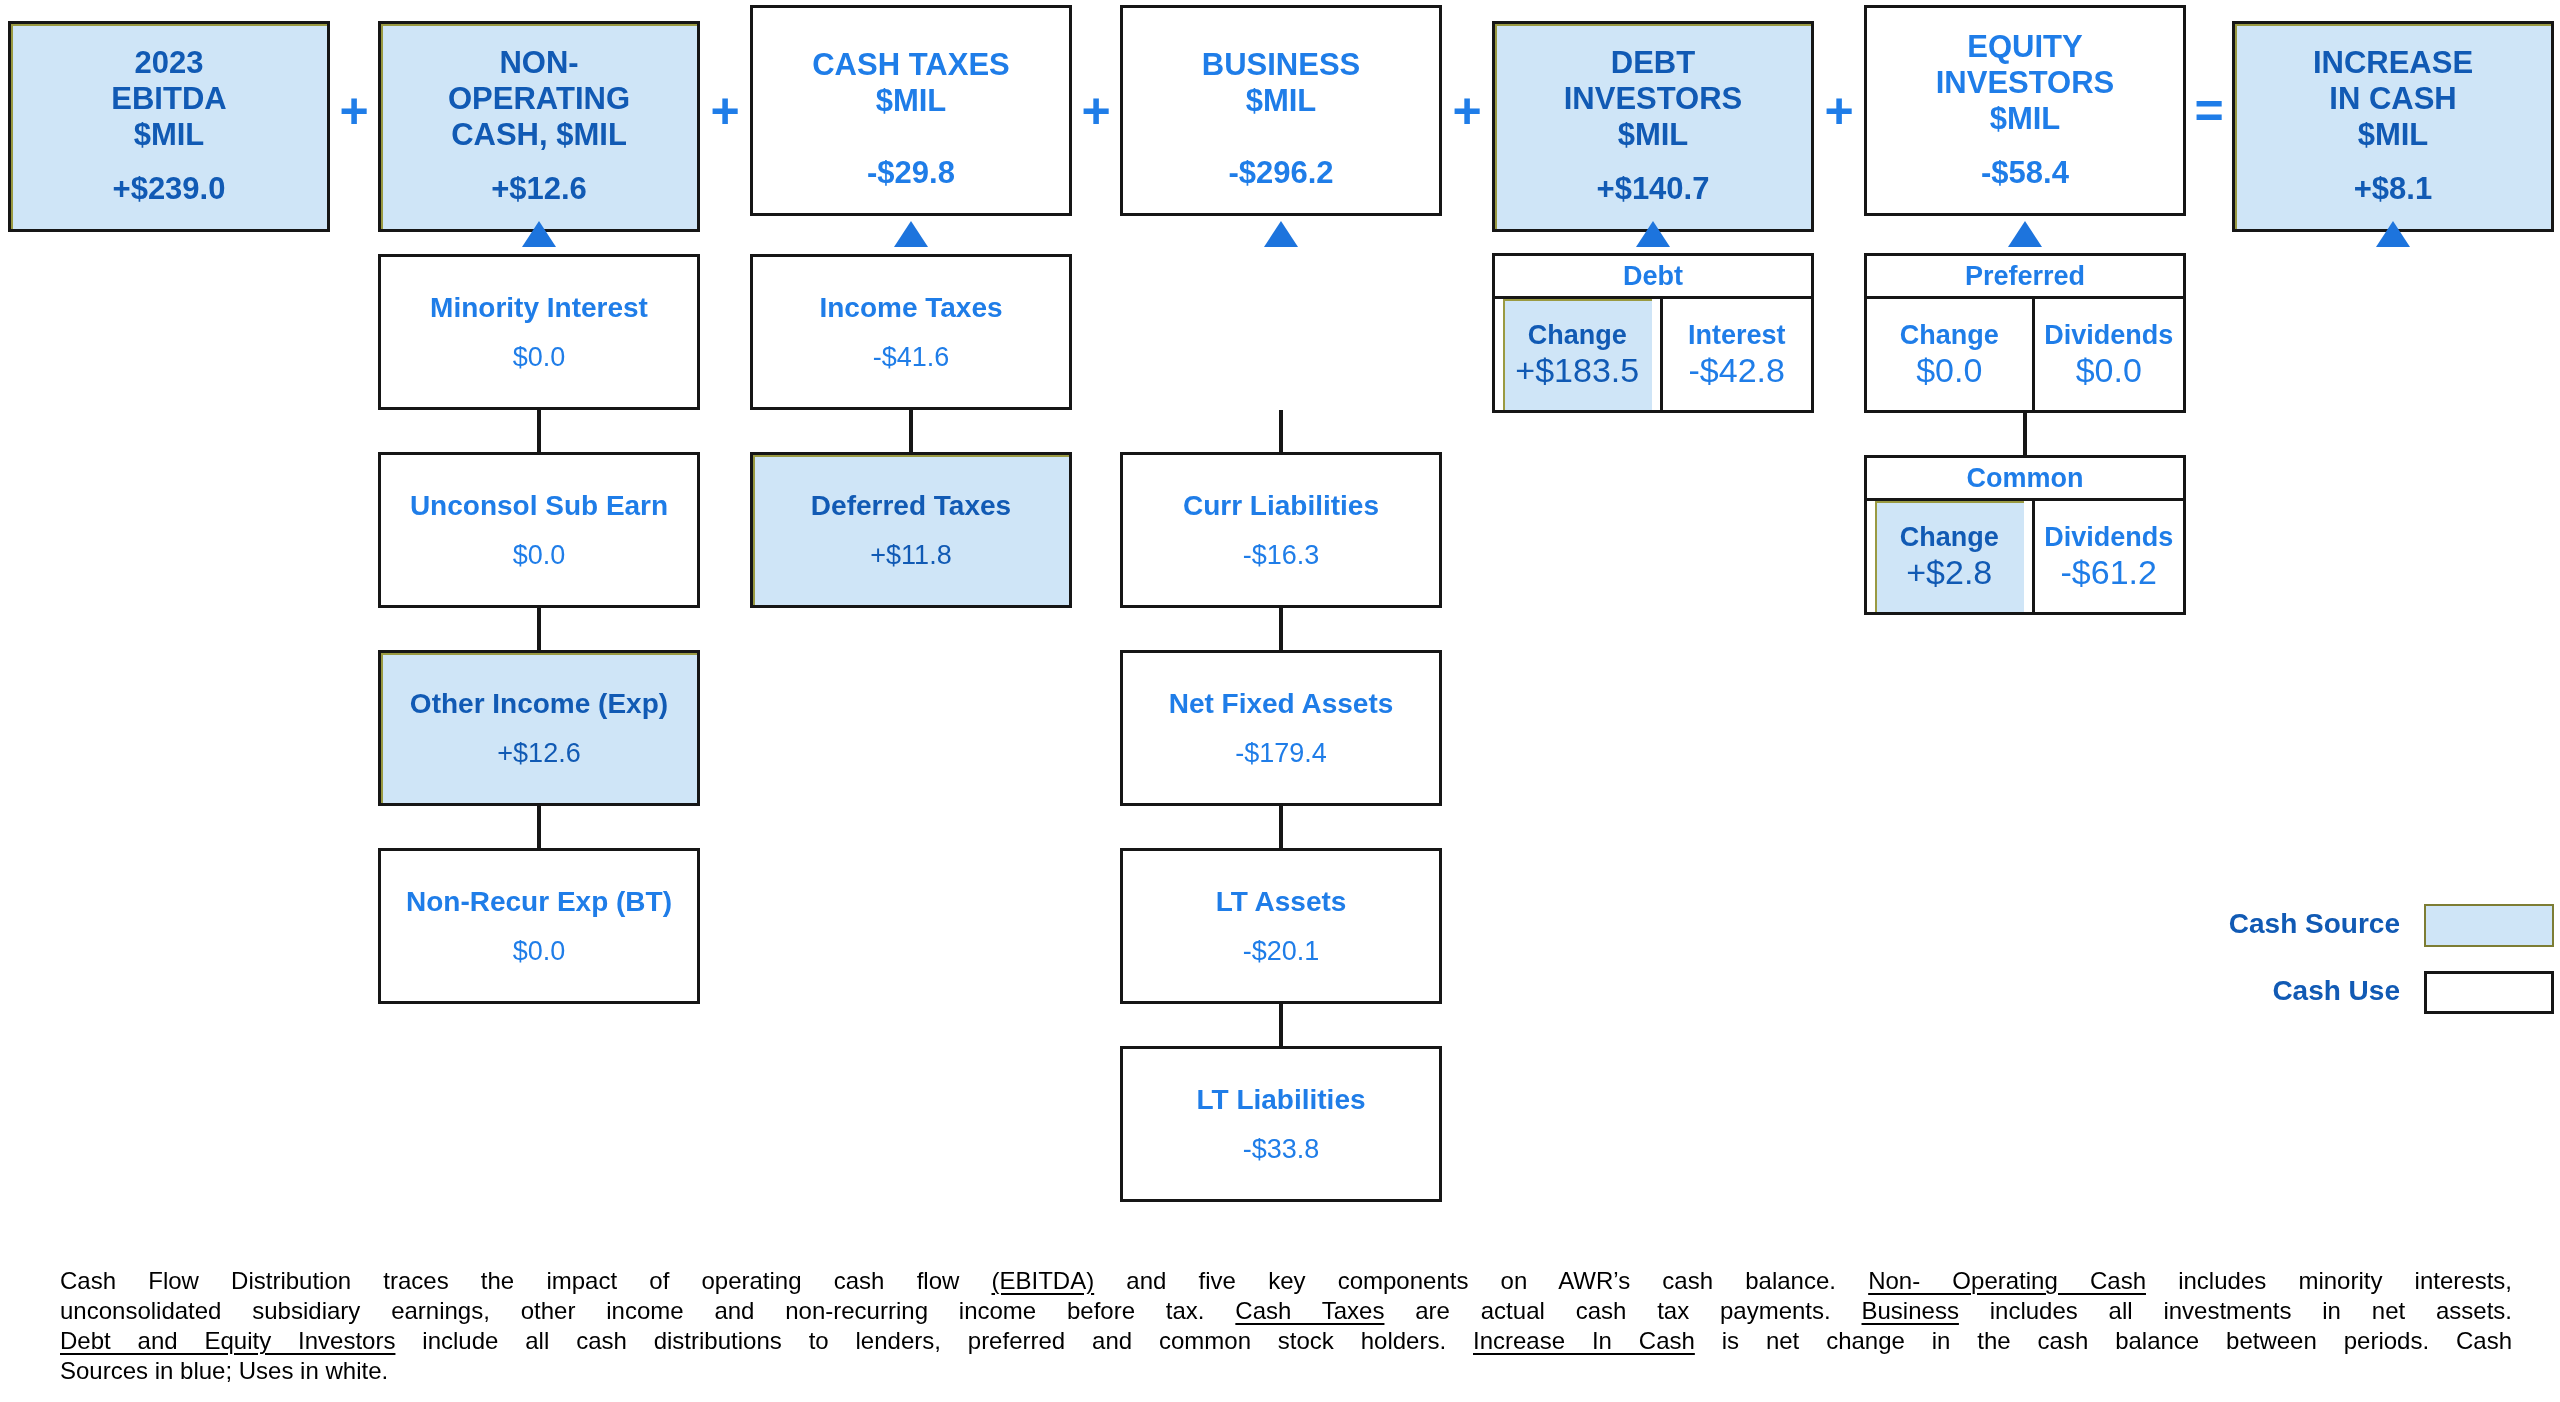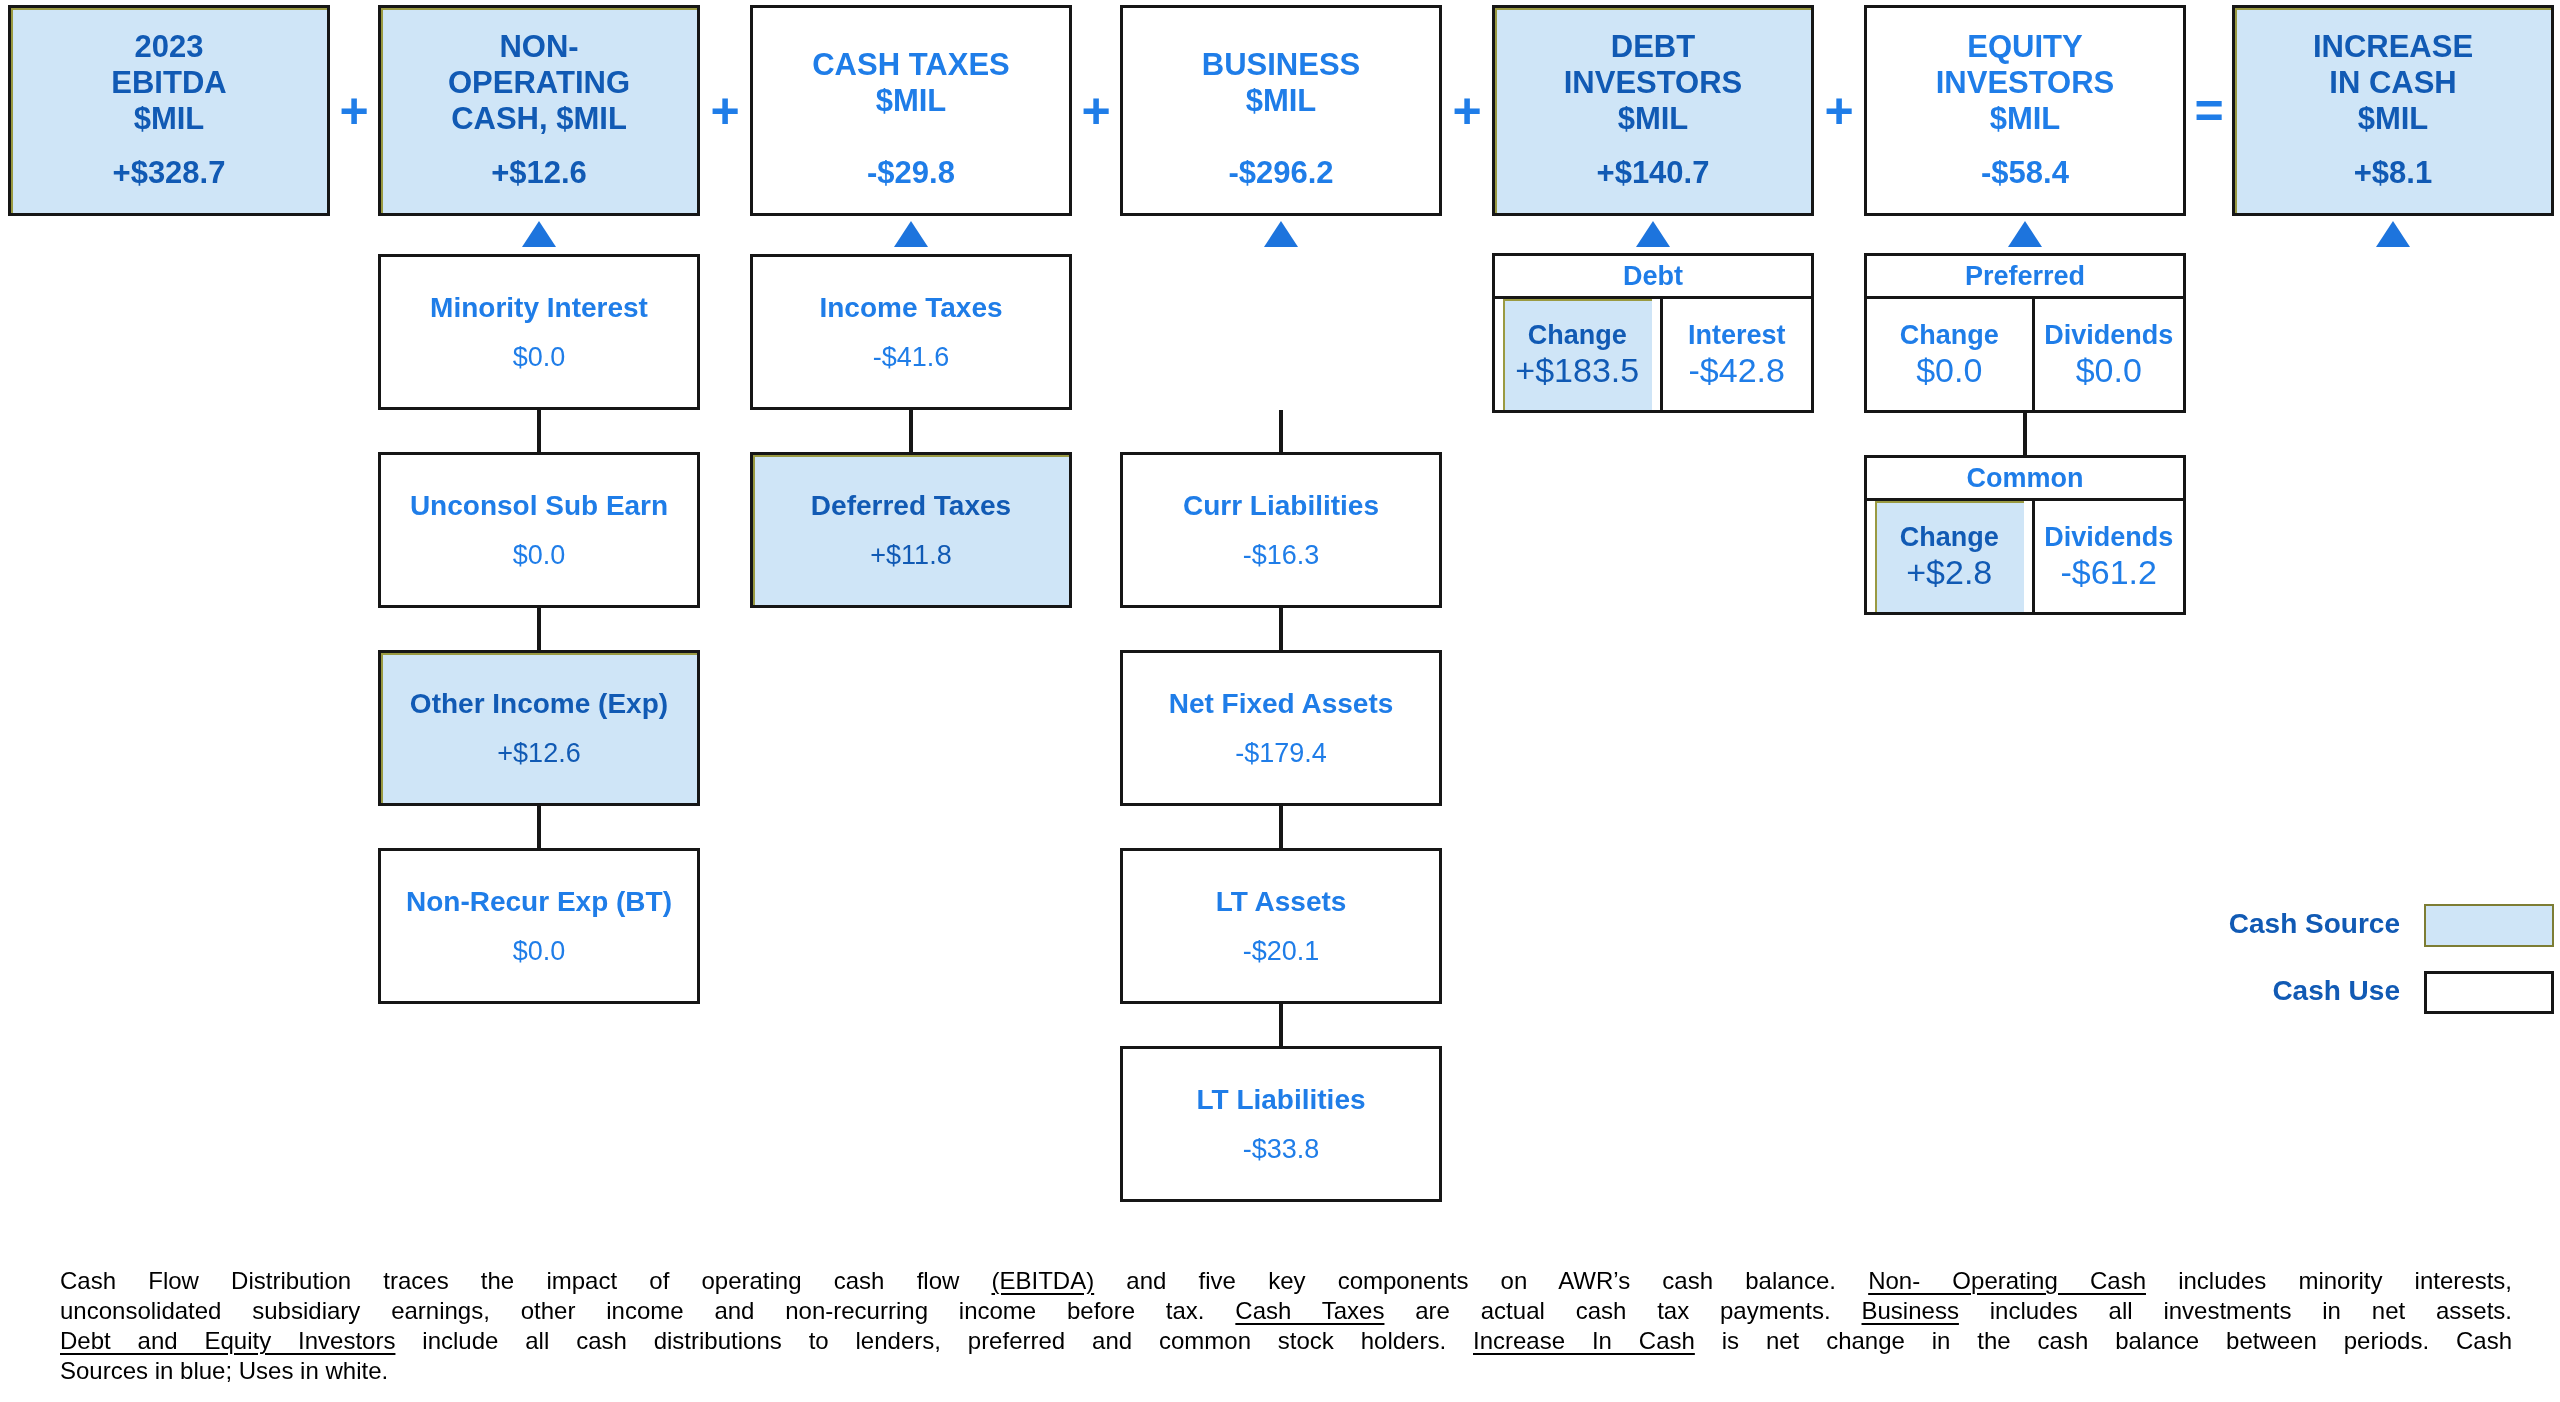--- a/index.html
+++ b/index.html
@@ -9,21 +9,21 @@
     --line:#161616;
     --olive:#9a9a42;
   }
   *{margin:0;padding:0;box-sizing:border-box;}
   body{background:#ffffff;font-family:"Liberation Sans","DejaVu Sans",sans-serif;}
   .stage{position:relative;width:2560px;height:1402px;background:#ffffff;overflow:hidden;}
 
   
   .box{position:absolute;top:5px;width:322px;height:211px;background:#ffffff;
        border:3px solid var(--line);text-align:center;}
-  .box.src{background:var(--fill);box-shadow:inset 2px 2px 0 var(--olive);}
+  .box.src{background:var(--fill);box-shadow:inset 2px 2px 0 var(--olive);margin-top:16px;}
   .box .t{position:absolute;top:6px;left:0;right:0;height:138px;
           display:flex;align-items:center;justify-content:center;
           white-space:pre-line;font-weight:bold;font-size:31px;line-height:36px;color:var(--bright);}
   .box .v{position:absolute;bottom:22px;left:0;right:0;font-weight:bold;font-size:31px;color:var(--bright);}
   .box.src .t,.box.src .v{color:var(--dark);}
 
   
   .op{position:absolute;top:5px;height:211px;display:flex;align-items:center;justify-content:center;
       font-weight:bold;font-size:50px;color:var(--bright);}
 
@@ -77,21 +77,21 @@
 </style>
 </head>
 <body>
 
 <div class="stage">
 
   <div class="box src" style="left:8px">
     <div class="t">2023
 EBITDA
 $MIL</div>
-    <div class="v">+$328.7</div>
+    <div class="v">+$239.0</div>
   </div>
   <div class="op" style="left:330px;width:48px">+</div>
 
   <div class="box src" style="left:378px">
     <div class="t">NON-
 OPERATING
 CASH, $MIL</div>
     <div class="v">+$12.6</div>
   </div>
   <div class="op" style="left:700px;width:50px">+</div>

